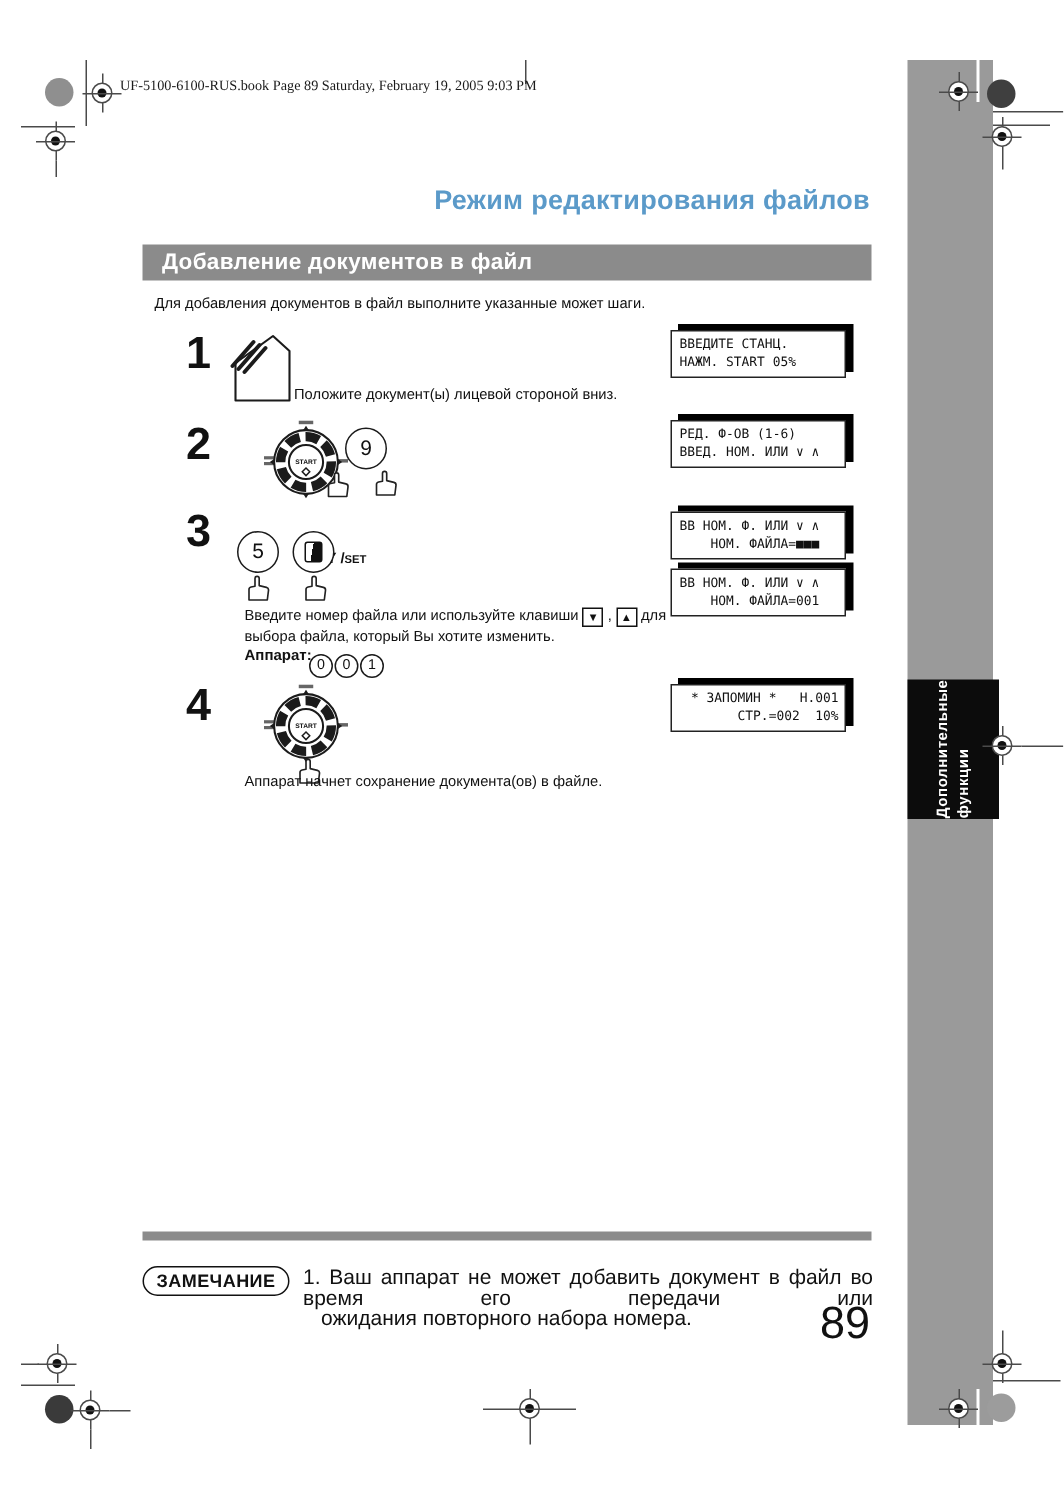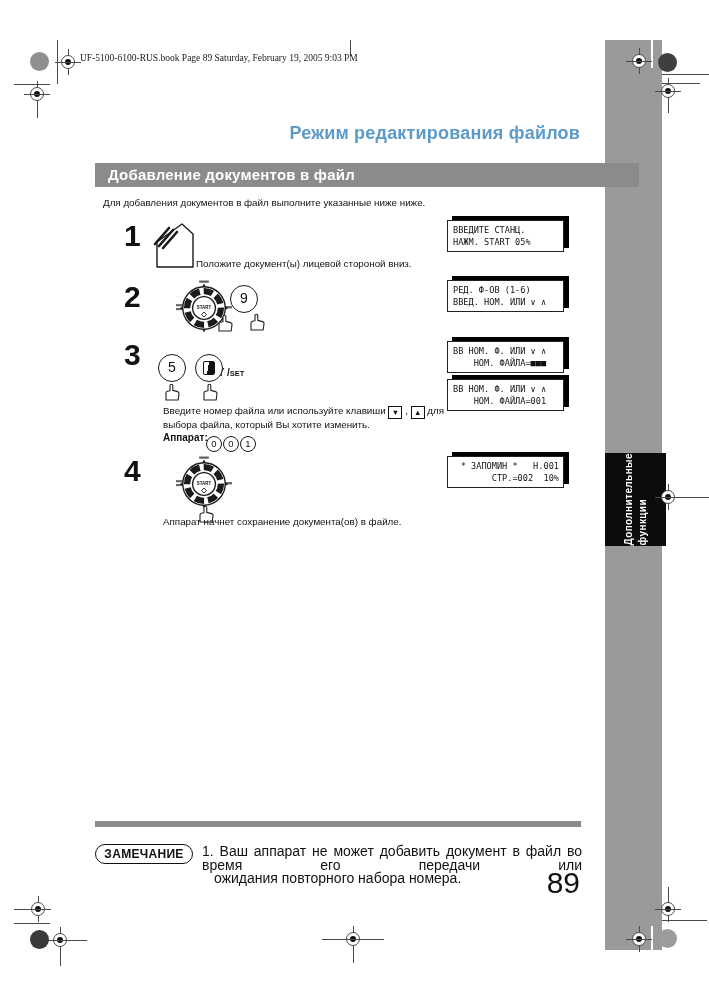--- a/index.html
+++ b/index.html
@@ -15,21 +15,21 @@
   .crosshair::before { content:""; position:absolute; left:12.5px; top:0; bottom:0; width:1px; background:#4a4a4a; }
   .crosshair::after  { content:""; position:absolute; top:12.5px; left:0; right:0; height:1px; background:#4a4a4a; }
   .crosshair .ring { position:absolute; left:6px; top:6px; width:12px; height:12px; border:1px solid #4a4a4a; border-radius:50%; background:#fff; }
   .crosshair .dot  { position:absolute; left:10px; top:10px; width:6px; height:6px; background:#111; border-radius:50%; }
 
   
   .print-header { position:absolute; left:80px; top:53px; font-family:"Liberation Serif", serif;
                   font-size:9.5px; color:#1a1a1a; white-space:nowrap; }
   .chapter-title { position:absolute; right:129px; top:123px; margin:0; font-size:18px;
                    font-weight:bold; color:#5b9ac9; letter-spacing:0.2px; }
-  .section-bar { position:absolute; left:95px; top:163px; width:544px; height:24px; background:#8b8b8b; }
+  .section-bar { position:absolute; left:95px; top:163px; width:486px; height:24px; background:#8b8b8b; }
   .section-bar span { display:block; padding-left:13px; line-height:23px; font-size:15px;
                       font-weight:bold; color:#fff; letter-spacing:0.2px; }
   .intro { position:absolute; left:103px; top:197px; margin:0; font-size:9.8px; }
 
   
   .step-num { position:absolute; left:124px; font-size:30px; font-weight:bold; line-height:1; }
   .caption { position:absolute; font-size:9.8px; line-height:13px; }
   .lcd { position:absolute; left:447px; width:106px; border:1px solid #222; background:#fff;
          box-shadow:5px -4px 0 0 #000; padding:4px 4px 3px 5px;
          font-family:"DejaVu Sans Mono", monospace; font-size:8.6px; line-height:11.5px; white-space:pre; }
@@ -123,21 +123,21 @@
       <span class="dot"></span>
     </div>
   <div class="vline" style="left:668px; top:104px; height:9px;"></div>
 
   <div class="print-header">UF-5100-6100-RUS.book  Page 89  Saturday, February 19, 2005  9:03 PM</div>
 
   <h1 class="chapter-title">Режим редактирования файлов</h1>
   <div class="section-bar">
     <span>Добавление документов в файл</span>
   </div>
-  <p class="intro">Для добавления документов в файл выполните указанные ниже ниже.</p>
+  <p class="intro">Для добавления документов в файл выполните указанные может шаги.</p>
 
   <div class="step-num" style="top:221px;">1</div>
   <svg style="position:absolute; left:152px; top:222px;" width="42" height="46" viewBox="0 0 42 46">
     <path d="M5 45 H41 V12 L30 2 L5 20 Z" fill="#fff" stroke="#1b1b1b" stroke-width="1.4" stroke-linejoin="round"></path>
     <path d="M3 22 L17 6" stroke="#1b1b1b" stroke-width="2.6" stroke-linecap="round"></path>
     <path d="M7 24 L21 8" stroke="#1b1b1b" stroke-width="2.6" stroke-linecap="round"></path>
     <path d="M11 26 L25 10" stroke="#1b1b1b" stroke-width="2.6" stroke-linecap="round"></path>
   </svg>
   <div class="caption" style="left:196px; top:257px;">Положите документ(ы) лицевой стороной вниз.</div>
   <div class="lcd" style="top:220px;">ВВЕДИТЕ СТАНЦ.

